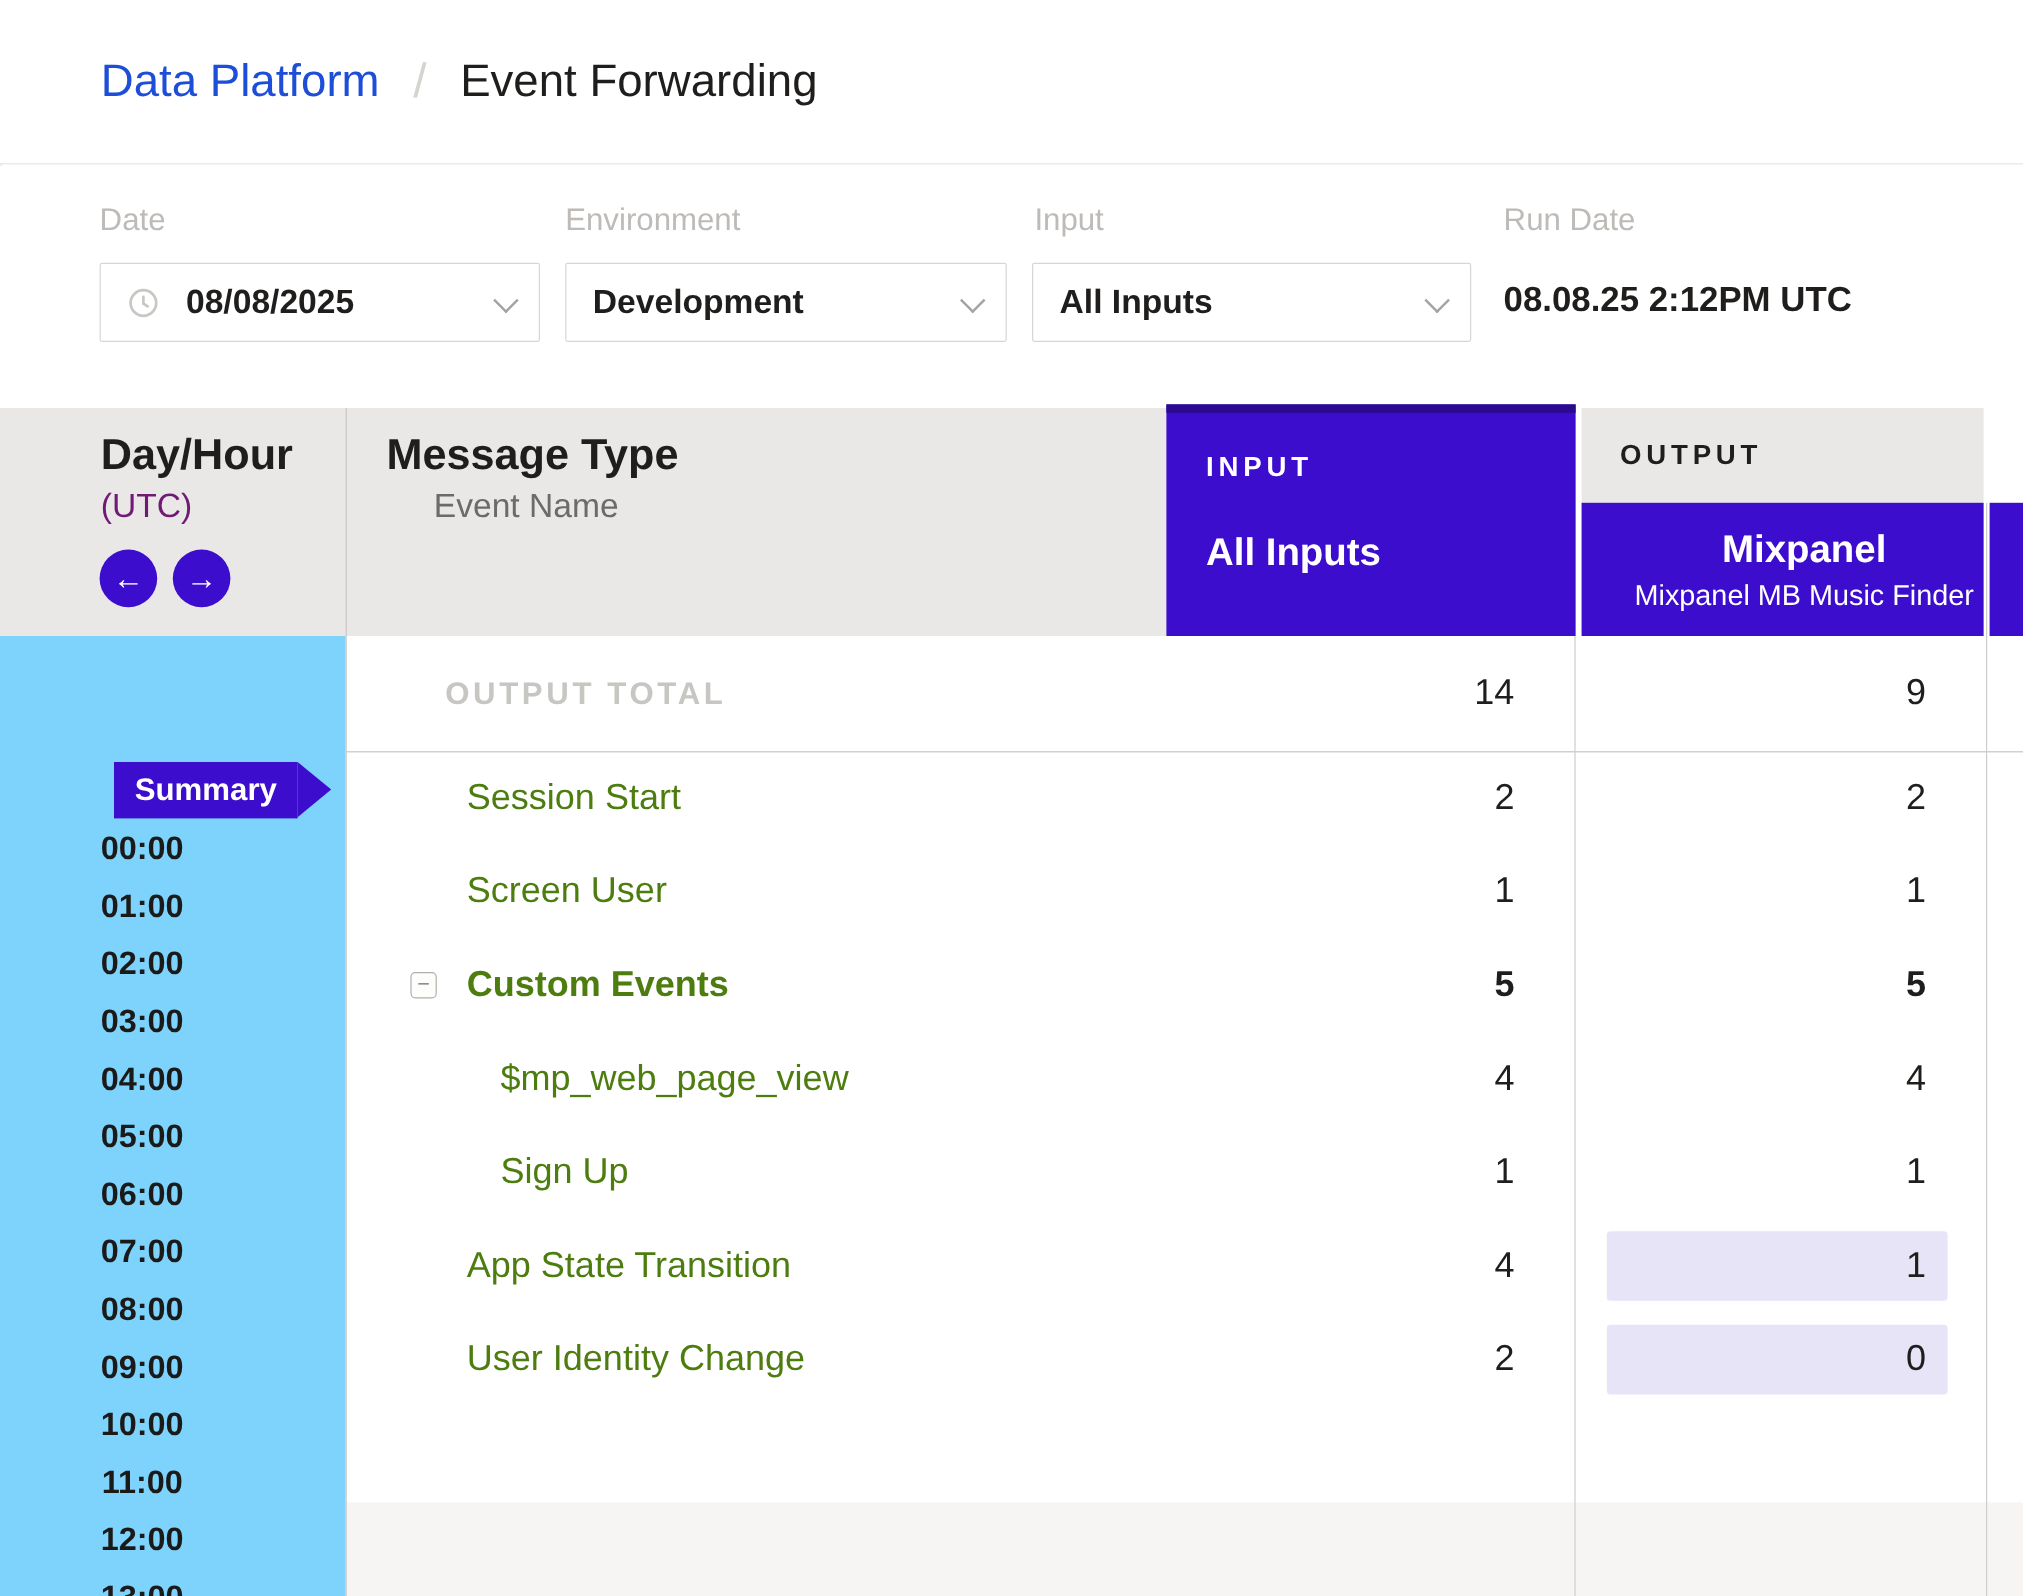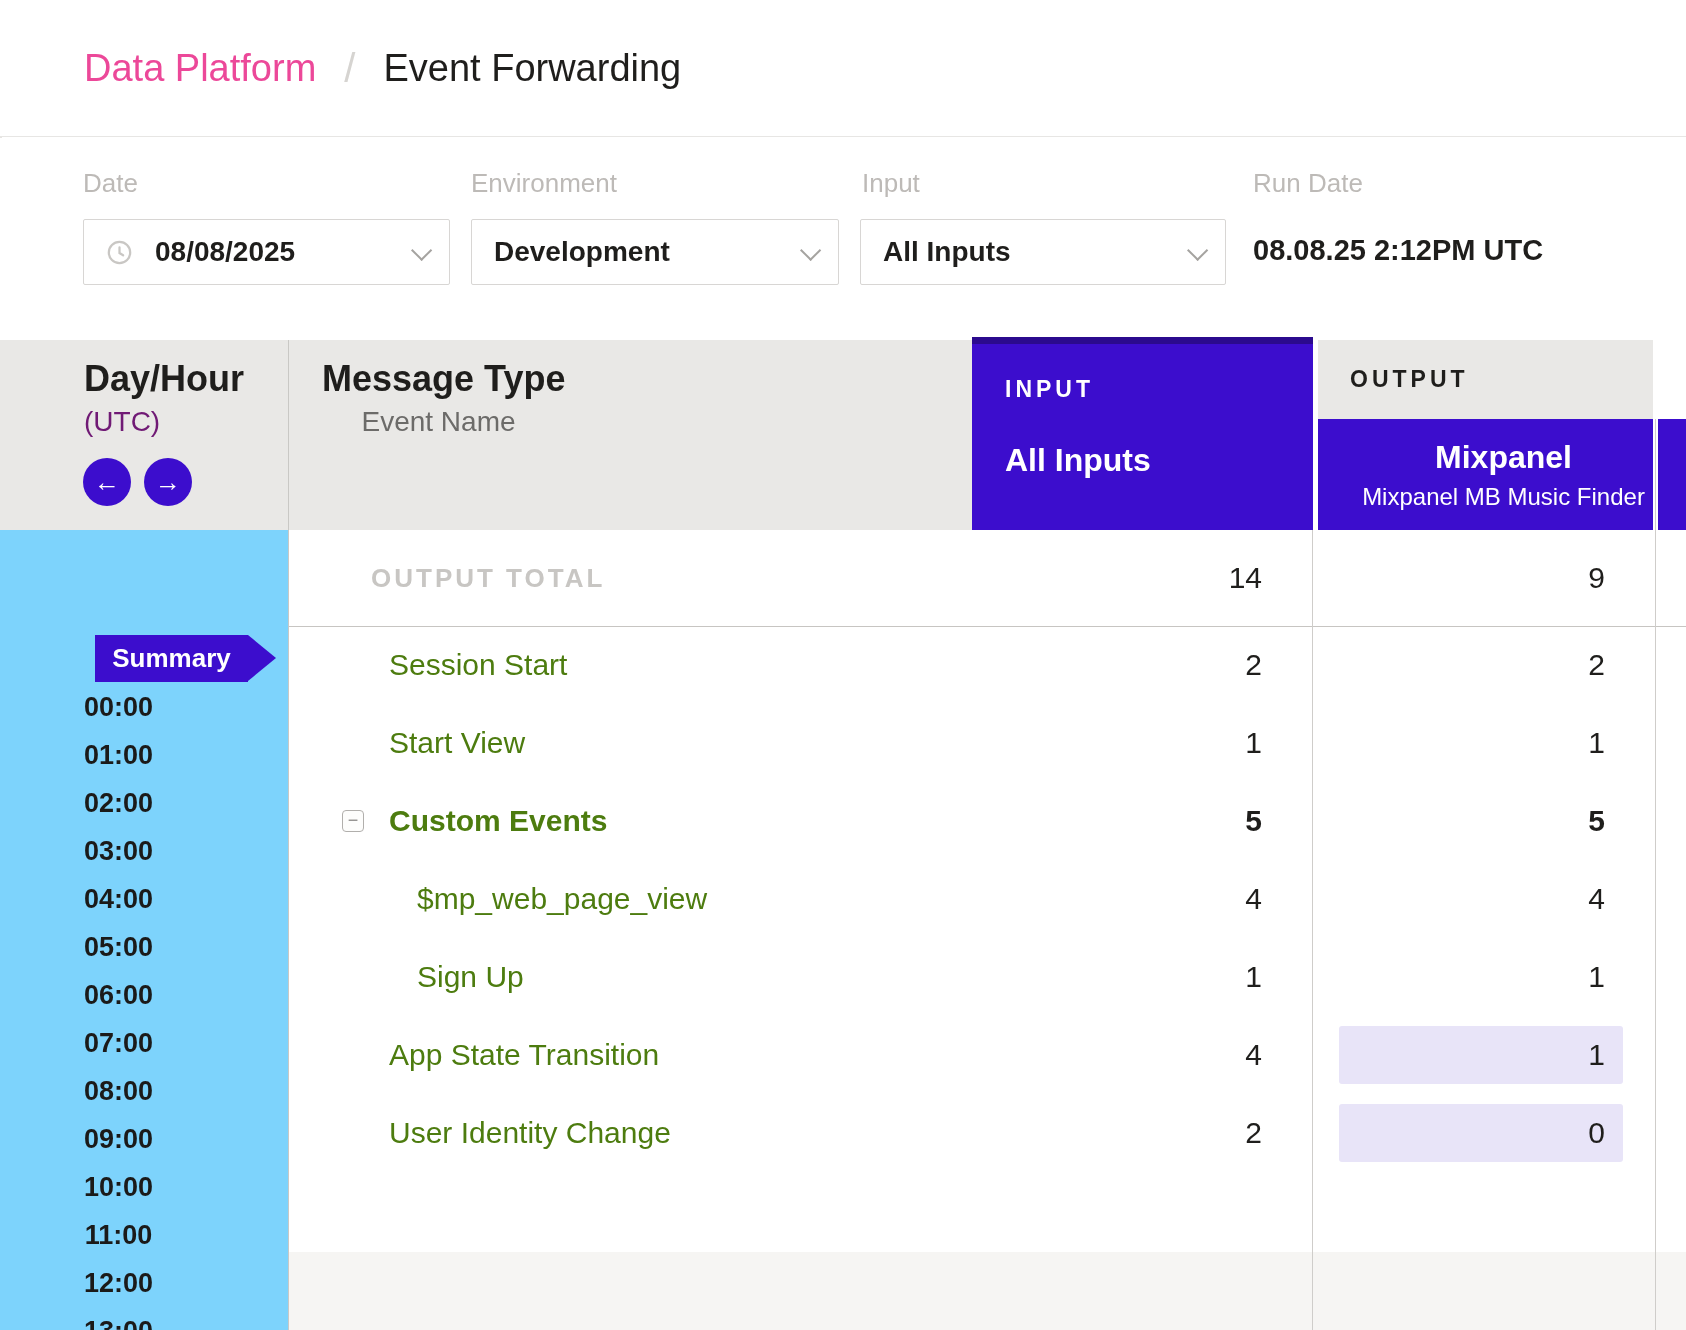--- a/index.html
+++ b/index.html
@@ -4,21 +4,21 @@
 <style>
   * { margin:0; padding:0; box-sizing:border-box; }
   html,body { background:#fff; }
   body { font-family:"Liberation Sans", sans-serif; color:#1f1e1c; }
   #page { position:relative; width:1686px; height:1330px; background:#fff; overflow:hidden;
           box-shadow: inset 2px 0 0 #e6e4e1; }
 
   
   .crumbbar { position:absolute; left:0; top:0; width:100%; height:137px; border-bottom:1px solid #e7e6e4; background:#fff; }
   .crumbs { position:absolute; left:84px; top:0; height:137px; display:flex; align-items:center; gap:28px; }
-  .crumb-section { font-size:38px; font-weight:500; color:#ec4899; }
+  .crumb-section { font-size:38px; font-weight:500; color:#1d4ed8; }
   .crumb-sep { font-size:40px; font-weight:300; color:#d6d4d1; }
   .crumb-page { font-size:38px; font-weight:500; color:#1f1e1c; }
 
   
   .filters { position:absolute; left:0; top:138px; width:100%; height:202px; background:#fff; }
   .f-label { position:absolute; top:30px; font-size:26px; color:#bdbab7; }
   .f-box { position:absolute; top:81px; height:66px; border:1px solid #d8d6d4; border-radius:2px;
            display:flex; align-items:center; padding:0 22px; background:#fff; cursor:pointer; }
   .f-value { font-size:28px; font-weight:700; color:#1f1e1c; }
   .chev { width:15px; height:15px; border-right:2.5px solid #a5a3a0; border-bottom:2.5px solid #a5a3a0;
@@ -193,21 +193,21 @@
     <div class="cell cell-output">9</div>
   </div>
 
   <div class="trow" style="top:626px">
     <div class="rlabel">Session Start</div>
     <div class="cell cell-input">2</div>
     <div class="cell cell-output">2</div>
   </div>
 
   <div class="trow" style="top:704px">
-    <div class="rlabel">Start View</div>
+    <div class="rlabel">Screen User</div>
     <div class="cell cell-input">1</div>
     <div class="cell cell-output">1</div>
   </div>
 
   <div class="trow bold" style="top:782px">
     <div class="collapse-box">−</div>
     <div class="rlabel">Custom Events</div>
     <div class="cell cell-input">5</div>
     <div class="cell cell-output">5</div>
   </div>

